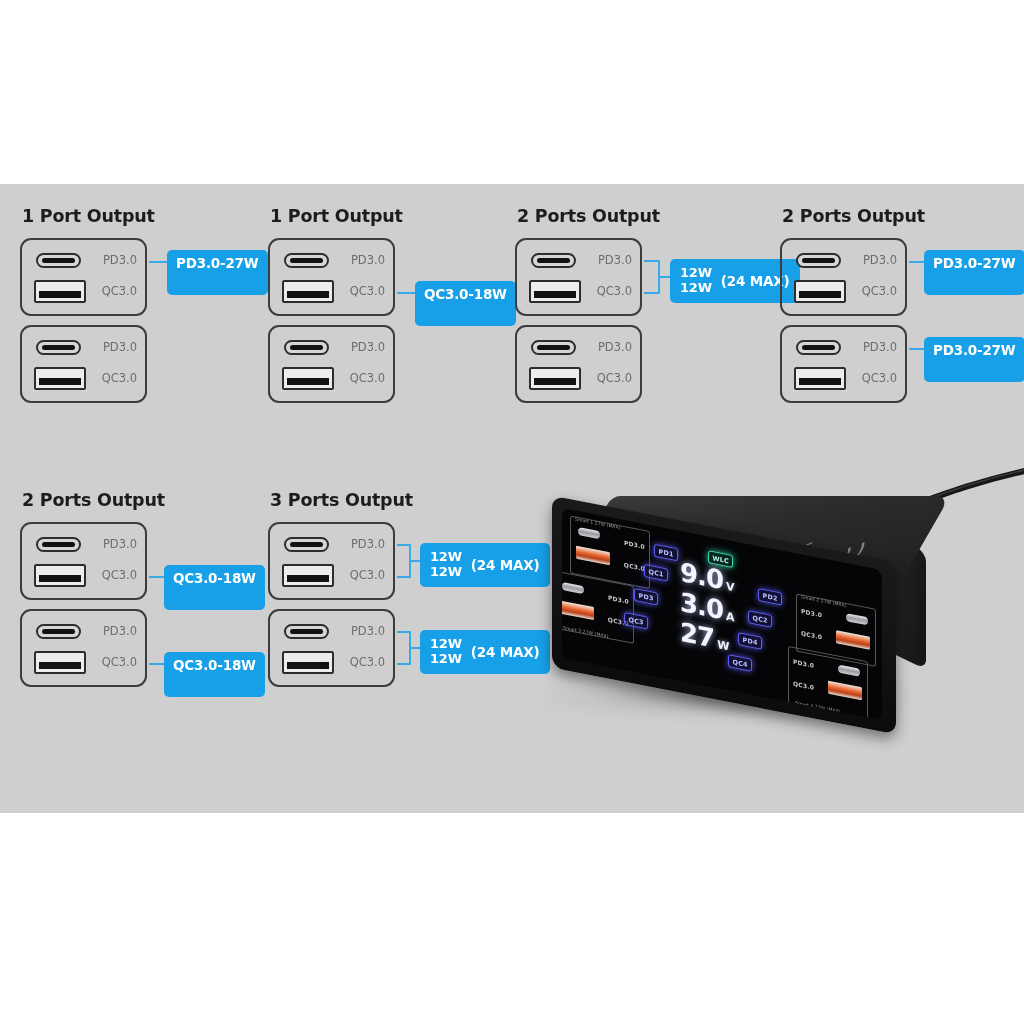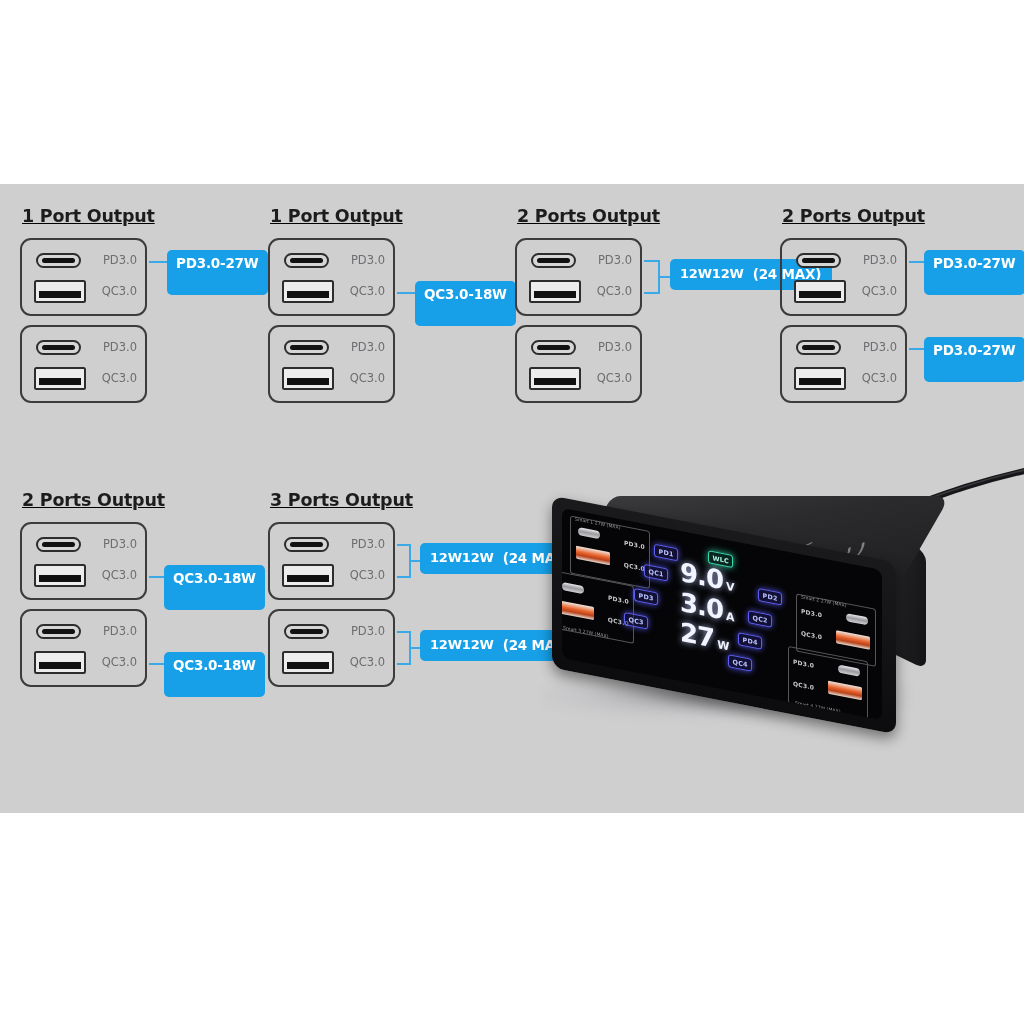--- a/index.html
+++ b/index.html
@@ -10,21 +10,21 @@
     font-family:"DejaVu Sans", sans-serif;
     overflow:hidden;
     position:relative;
   }
   
   #panel{
     position:absolute;left:0;top:184px;width:1024px;height:629px;
     background:#cfcfd0;
   }
   
-  .scenario{position:absolute;text-decoration:underline;}
+  .scenario{position:absolute;}
   .sc-title{
     font-family:"DejaVu Sans", sans-serif;
     font-weight:bold;
     font-size:17.5px;
     letter-spacing:-0.2px;
     color:#1c1c1c;
     white-space:nowrap;
     margin:0 0 12px 2px;
   }
   
@@ -84,21 +84,21 @@
     letter-spacing:-0.2px;
     padding:5px 9px 24px 9px;
     white-space:nowrap;
     box-sizing:border-box;
     font-family:"DejaVu Sans", sans-serif;
   }
   .tag.wide{
     padding:7px 11px 8px 10px;
     display:flex;align-items:center;gap:9px;
   }
-  .tag .wcol{display:flex;line-height:1.12;}
+  .tag .wcol{display:flex;flex-direction:column;line-height:1.12;}
   .tag .wcol span{font-size:13px;font-weight:bold;}
   .tag .maxtxt{font-size:13.5px;font-weight:bold;}
   
   .leader{
     position:absolute;height:2.2px;background:#3aa9e8;
   }
   
   .bracket{position:absolute;}
   .bracket .vbar{position:absolute;left:0;top:0;width:2.2px;background:#3aa9e8;}
   .bracket .arm{position:absolute;left:0;height:2.2px;background:#3aa9e8;}

